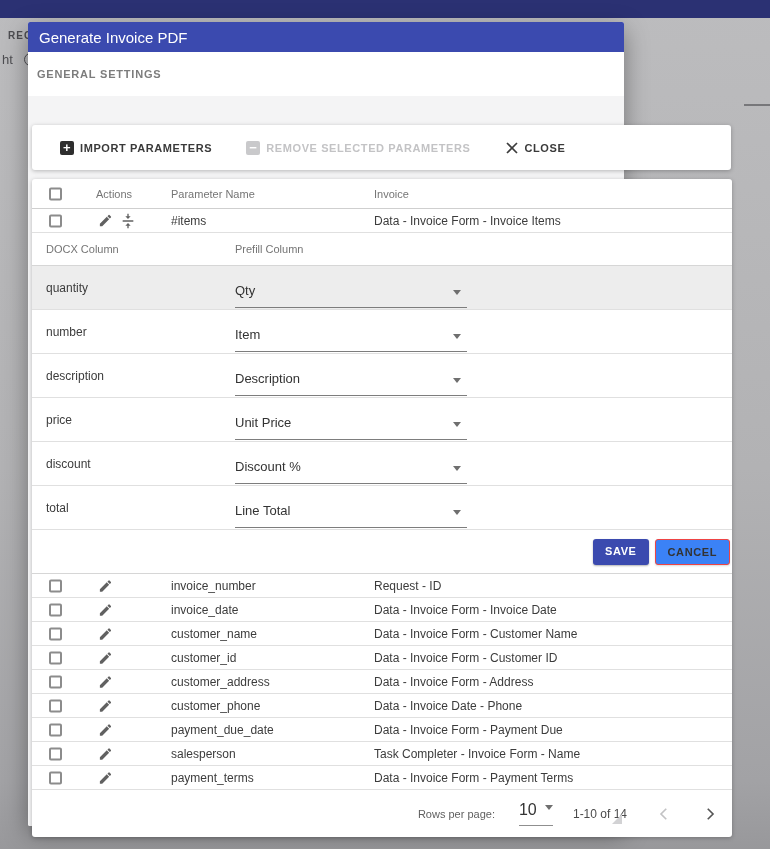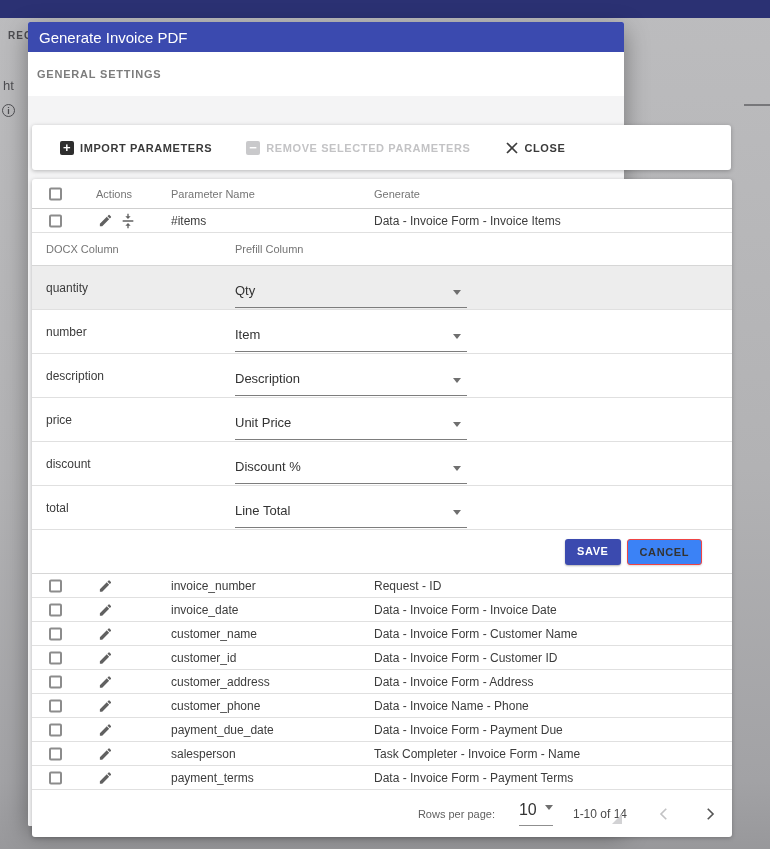--- a/index.html
+++ b/index.html
@@ -5,21 +5,21 @@
   * { margin:0; padding:0; box-sizing:border-box; }
   html,body { width:770px; height:849px; }
   body {
     font-family:"Liberation Sans","DejaVu Sans",sans-serif;
     position:relative; overflow:hidden;
     background:linear-gradient(180deg,#bcbcbe 0%,#b2b2b4 55%,#a2a2a5 92%,#98989b 100%);
   }
   
   .topbar { position:absolute; left:0; top:0; width:770px; height:18px; background:#2b3173; }
   .bg-text-rec { position:absolute; left:8px; top:30px; font-size:10px; letter-spacing:1px; color:#4e4e52; font-weight:bold; }
-  .bg-text-ht { position:absolute; left:2px; top:78px; font-size:13px; color:#4e4e52; display:flex; align-items:center; gap:11px;flex-direction:column; }
+  .bg-text-ht { position:absolute; left:2px; top:52px; font-size:13px; color:#4e4e52; display:flex; align-items:center; gap:11px; }
   .bg-info { display:inline-flex; width:13px; height:13px; border:1.5px solid #4e4e52; border-radius:50%; font-size:9px; font-weight:bold; align-items:center; justify-content:center; color:#4e4e52; }
   .bg-line { position:absolute; left:744px; top:104px; width:26px; height:2px; background:#77777a; }
 
   
   .modal { position:absolute; left:28px; top:22px; width:596px; height:804px; background:#fbfbfc; border-radius:2px; box-shadow:0 8px 24px rgba(0,0,0,.38); }
   .modal-header { position:absolute; left:0; top:0; right:0; height:30px; background:#3b4aaf; border-radius:2px 2px 0 0; display:flex; align-items:center; padding-left:11px; }
   .modal-title { color:#fff; font-size:15px; }
 
   .tabs { position:absolute; left:0; top:30px; right:0; height:44px; background:#fff; }
   .tab { position:absolute; top:0; height:44px; display:flex; align-items:center; justify-content:center; font-size:11px; font-weight:bold; letter-spacing:.8px; cursor:pointer; }
@@ -57,21 +57,21 @@
   .sub-head { height:33px; border-bottom:1px solid #d6d6d6; }
   .sub-col-docx { left:14px; }
   .sub-col-prefill { left:203px; }
   .subrow { position:relative; height:44px; border-bottom:1px solid #e0e0e0; }
   .subrow.highlight { background:#ededed; }
   .sub-label { position:absolute; left:14px; top:50%; transform:translateY(-50%); }
   .select { position:absolute; left:203px; top:13px; width:232px; height:29px; border-bottom:1px solid #7d7d7d; font-size:13px; color:#333; line-height:24px; cursor:pointer; }
   .caret { position:absolute; right:6px; top:11px; width:0; height:0; border-left:4.5px solid transparent; border-right:4.5px solid transparent; border-top:5.5px solid #6f6f6f; }
 
   .sub-footer { position:relative; height:44px; border-bottom:1px solid #d6d6d6; }
-  .footer-btns { position:absolute; right:30px; top:50%; transform:translateY(-50%); display:flex; gap:6px; }
+  .footer-btns { position:absolute; right:2px; top:50%; transform:translateY(-50%); display:flex; gap:6px; }
   .btn { font-size:11px; font-weight:bold; letter-spacing:.6px; padding:6px 12px; border-radius:3px; cursor:pointer; }
   .btn-save { background:#3b4aaf; color:#fff; box-shadow:0 1px 2px rgba(0,0,0,.3); }
   .btn-cancel { background:#3b82f6; color:#333; border:1px solid #ef4444; box-shadow:0 1px 2px rgba(0,0,0,.15); }
 
   
   .pagination { position:absolute; left:0; right:0; bottom:0; height:47px; display:flex; align-items:center; justify-content:flex-end; padding-right:13px; font-size:11px; color:#5f5f5f; }
   .rpp-select { position:relative; margin-left:24px; width:34px; border-bottom:1px solid #8f8f8f; padding-bottom:6px; font-size:16px; color:#333; cursor:pointer; }
   .rpp-select .caret { top:4px; right:0; }
   .range { margin-left:20px; color:#4a4a4a; font-size:12px; }
   .chev { margin-left:28px; display:inline-flex; cursor:pointer; }
@@ -122,21 +122,21 @@
         <span>CLOSE</span>
       </div>
     </div>
 
     <div class="card table-card">
 
       <div class="trow thead-row">
         <span class="col col-check checkbox"></span>
         <span class="col col-actions-h hcell">Actions</span>
         <span class="col col-name hcell">Parameter Name</span>
-        <span class="col col-map hcell">Generate</span>
+        <span class="col col-map hcell">Invoice</span>
       </div>
 
       <div class="trow items-row">
         <span class="col col-check checkbox"></span>
         <span class="col col-actions">
           <span class="icon-btn">
             <svg width="15" height="15" viewBox="0 0 24 24" fill="#616161">
                 <path d="M3 17.25V21h3.75L17.81 9.94l-3.75-3.75L3 17.25zM20.71 7.04c.39-.39.39-1.02 0-1.41l-2.34-2.34a.9959.9959 0 0 0-1.41 0l-1.83 1.83 3.75 3.75 1.83-1.83z"></path>
               </svg>
           </span>
@@ -278,21 +278,21 @@
         <div class="trow data-row">
           <span class="col col-check checkbox"></span>
           <span class="col col-actions">
             <span class="icon-btn">
               <svg width="15" height="15" viewBox="0 0 24 24" fill="#616161">
                 <path d="M3 17.25V21h3.75L17.81 9.94l-3.75-3.75L3 17.25zM20.71 7.04c.39-.39.39-1.02 0-1.41l-2.34-2.34a.9959.9959 0 0 0-1.41 0l-1.83 1.83 3.75 3.75 1.83-1.83z"></path>
               </svg>
             </span>
           </span>
           <span class="col col-name">customer_phone</span>
-          <span class="col col-map">Data - Invoice Name - Phone</span>
+          <span class="col col-map">Data - Invoice Date - Phone</span>
         </div>
 
         <div class="trow data-row">
           <span class="col col-check checkbox"></span>
           <span class="col col-actions">
             <span class="icon-btn">
               <svg width="15" height="15" viewBox="0 0 24 24" fill="#616161">
                 <path d="M3 17.25V21h3.75L17.81 9.94l-3.75-3.75L3 17.25zM20.71 7.04c.39-.39.39-1.02 0-1.41l-2.34-2.34a.9959.9959 0 0 0-1.41 0l-1.83 1.83 3.75 3.75 1.83-1.83z"></path>
               </svg>
             </span>

